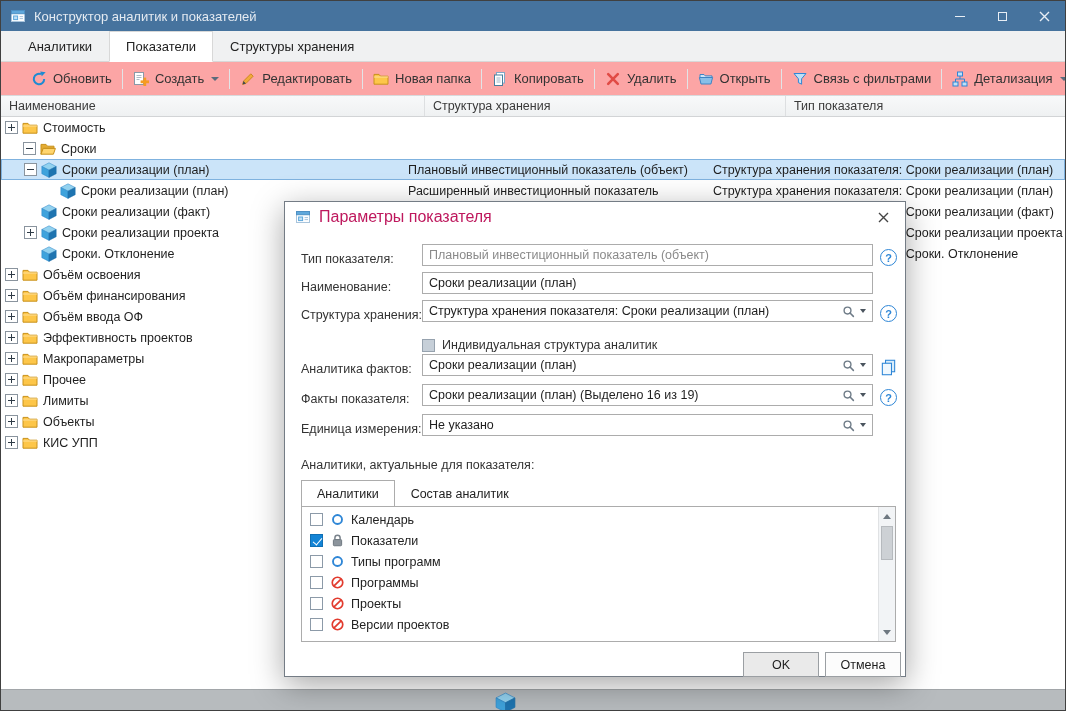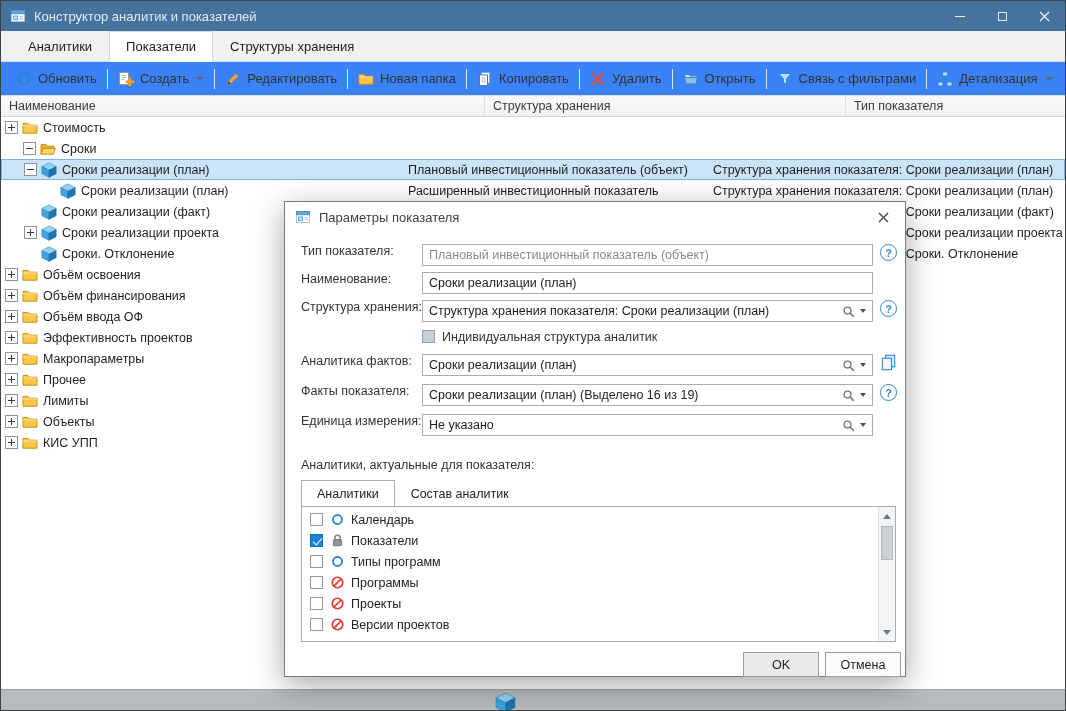--- a/index.html
+++ b/index.html
@@ -17,21 +17,21 @@
   .max-glyph{width:9px;height:9px;border:1px solid #e8eef5}
   .x-glyph{width:11px;height:11px;display:block}
   .x-glyph svg{width:100%;height:100%;display:block}
 
   
   .tabbar{position:absolute;left:0;top:30px;width:100%;height:31px;background:#f0f1f2;border-bottom:1px solid #d8d8d8;display:flex;align-items:flex-end;padding-left:10px}
   .main-tab{font-size:13px;color:#222;padding:7px 16px;margin-bottom:-1px;border:1px solid transparent;cursor:default;white-space:nowrap}
   .main-tab.active{background:#fff;border-color:#d8d8d8;border-bottom-color:#fff}
 
   
-  .toolbar{position:absolute;left:0;top:61px;width:100%;height:34px;background:#3b82f6;border-bottom:1px solid #d8dadc;display:flex;align-items:center;padding:0 8px}
+  .toolbar{position:absolute;left:0;top:61px;width:100%;height:34px;background:#fca5a5;border-bottom:1px solid #d8dadc;display:flex;align-items:center;padding:0 23px}
   .tb-item{display:flex;align-items:center;padding:5px 7px;font-size:13px;color:#333;white-space:nowrap;cursor:default}
   .tb-icon{width:16px;height:16px;margin-right:6px;flex:none}
   .tb-caret{width:0;height:0;border-left:4px solid transparent;border-right:4px solid transparent;border-top:4px solid #5a6b7c;margin-left:7px}
   .tb-sep{width:1px;height:20px;background:#e2e4e6;margin:0 3px;flex:none}
 
   
   .grid-header{position:absolute;left:0;top:95px;width:100%;height:21px;background:linear-gradient(#f8f9fa,#eff1f2);border-bottom:1px solid #d2d4d6;display:flex}
   .gh-cell{font-size:12.5px;color:#3a3a3a;padding:3px 0 0 8px;border-right:1px solid #dddfe1;white-space:nowrap;overflow:hidden;flex:none;cursor:default}
   .grid-body{position:absolute;left:0;top:116px;width:100%;height:572px;background:#fff;overflow:hidden}
   .grid-row{display:flex;height:21px;align-items:center;font-size:12.5px;color:#1e1e1e;cursor:default}
@@ -47,23 +47,23 @@
   .tree-label{white-space:nowrap}
 
   
   .bottom-strip{position:absolute;left:0;top:688px;width:100%;height:23px;background:#b7bbbe;border-top:1px solid #a2a6a9}
   .bg-cube{position:absolute;left:494px;top:691px;width:21px;height:21px}
 
   
   .dialog{position:absolute;left:283px;top:200px;width:622px;height:476px;background:#fff;border:1px solid #747c85;box-shadow:0 8px 30px rgba(0,0,0,.35)}
   .dlg-title{height:30px;display:flex;align-items:center;padding:0 8px 0 10px}
   .dlg-icon{width:16px;height:16px;margin-right:8px;flex:none}
-  .dlg-title .t{font-size:13px;color:#404040;flex:1;white-space:nowrap;overflow:hidden}
+  .dlg-title .t{font-size:16px;color:#be185d;flex:1;white-space:nowrap;overflow:hidden}
   .dlg-close{width:28px;height:24px;display:flex;align-items:center;justify-content:center;color:#444;cursor:default}
-  .dlg-row{position:absolute;left:16px;height:22px;display:flex;align-items:flex-start}
+  .dlg-row{position:absolute;left:16px;height:22px;display:flex;align-items:flex-end}
   .dlg-label{width:121px;flex:none;font-size:12.5px;color:#333;white-space:nowrap}
   .f-input{width:451px;height:22px;border:1px solid #acacac;background:#fff;display:flex;align-items:center;padding:0 6px;overflow:hidden;flex:none}
   .f-input .val{flex:1;font-size:12.5px;color:#1e1e1e;white-space:nowrap;overflow:hidden}
   .f-input.readonly .val{color:#8a8a8a}
   .lookup-btns{display:flex;align-items:center;flex:none;margin-left:5px}
   .lk-mag{width:13px;height:13px}
   .lk-caret{width:0;height:0;border-left:3.5px solid transparent;border-right:3.5px solid transparent;border-top:4px solid #4a545e;margin-left:5px}
   .help-ic{width:17px;height:17px;border-radius:50%;border:1.5px solid #2e86d6;color:#2e86d6;font-size:11px;font-weight:bold;display:flex;align-items:center;justify-content:center;margin-left:7px;flex:none}
   .copy-ic{width:17px;height:17px;margin-left:7px;flex:none}
   .dlg-check-row{padding-left:121px}
@@ -223,21 +223,21 @@
             <rect x="10" y="11" width="5" height="4" fill="#bfe0f7" stroke="#2e86d6"></rect>
             <path d="M8 5v3M3.5 11V8h9v3" fill="none" stroke="#2e86d6"></path>
           </svg>
         </div>
         <div class="tb-label">Детализация</div>
         <div class="tb-caret"></div>
       </div>
     </div>
 
   <div class="grid-header" id="grid-header">
-      <div class="gh-cell" style="width: 484px;">Наименование</div>
+      <div class="gh-cell" style="width: 424px;">Наименование</div>
       <div class="gh-cell" style="width: 361px;">Структура хранения</div>
       <div class="gh-cell" style="width: 305px;">Тип показателя</div>
     </div>
   <div class="grid-body" id="grid-body">
       <div class="grid-row">
         <div class="gc-name" style="padding-left: 4px;">
           <div class="expander plus"></div>
           <div class="tree-icon">
             <svg viewBox="0 0 16 16">
               <path d="M1 13.2V3.4h5l1.5 1.8H15v8z" fill="#fdc649" stroke="#c9921c"></path>

